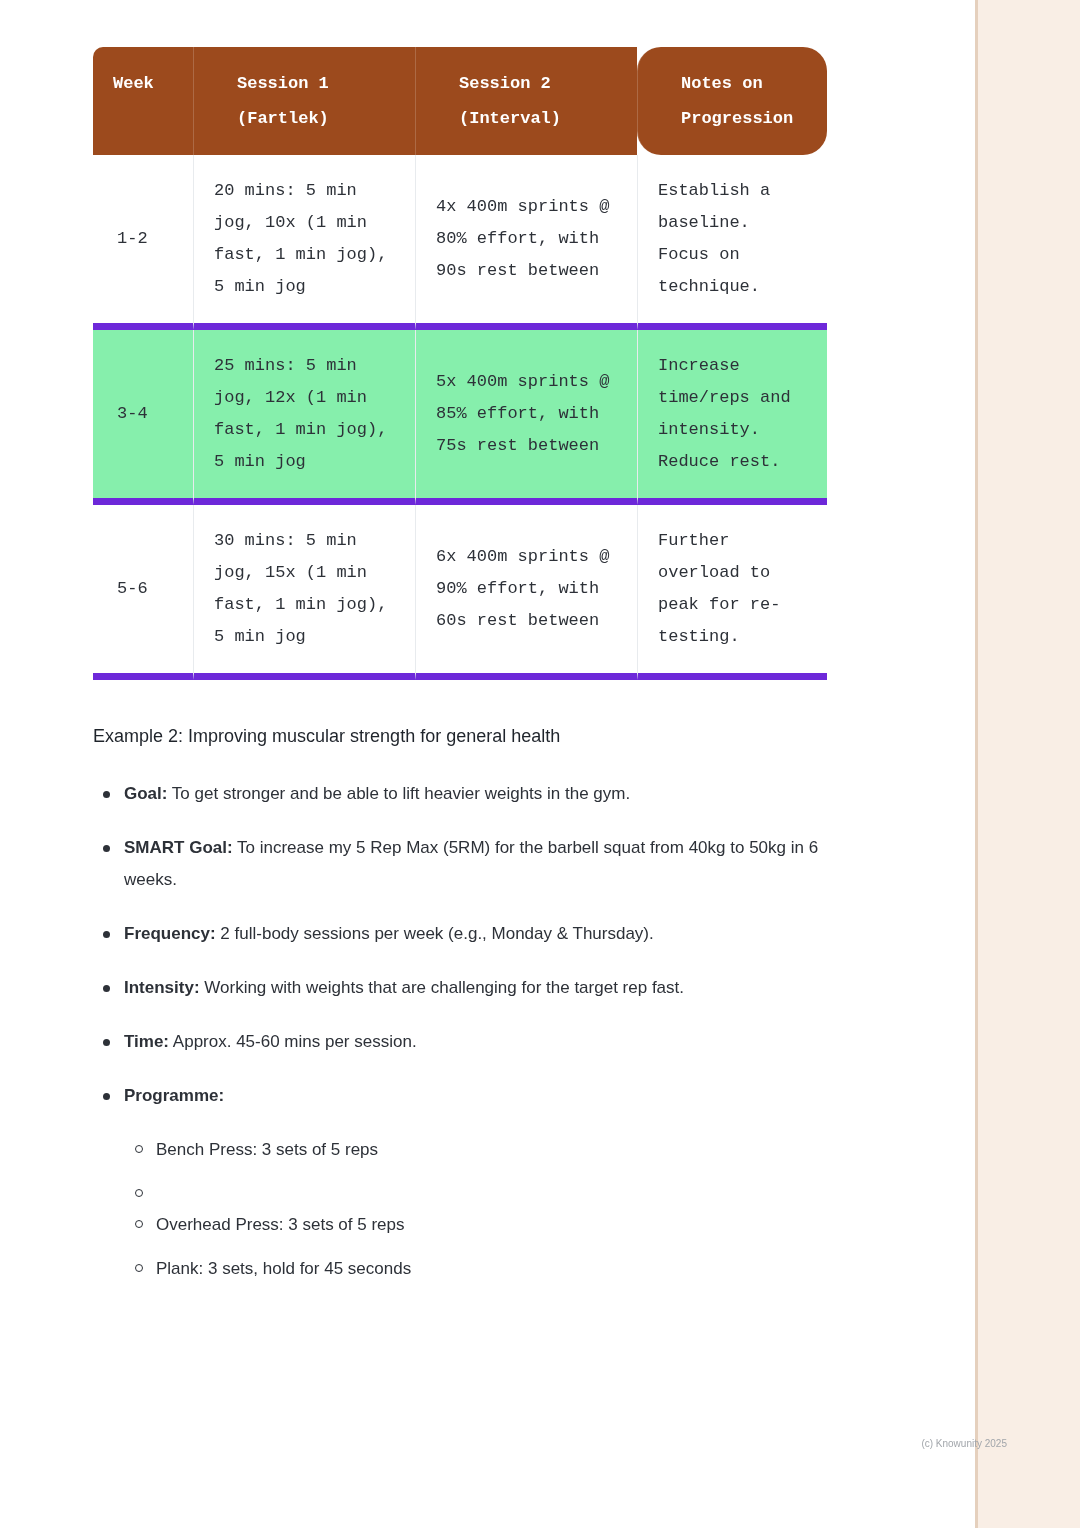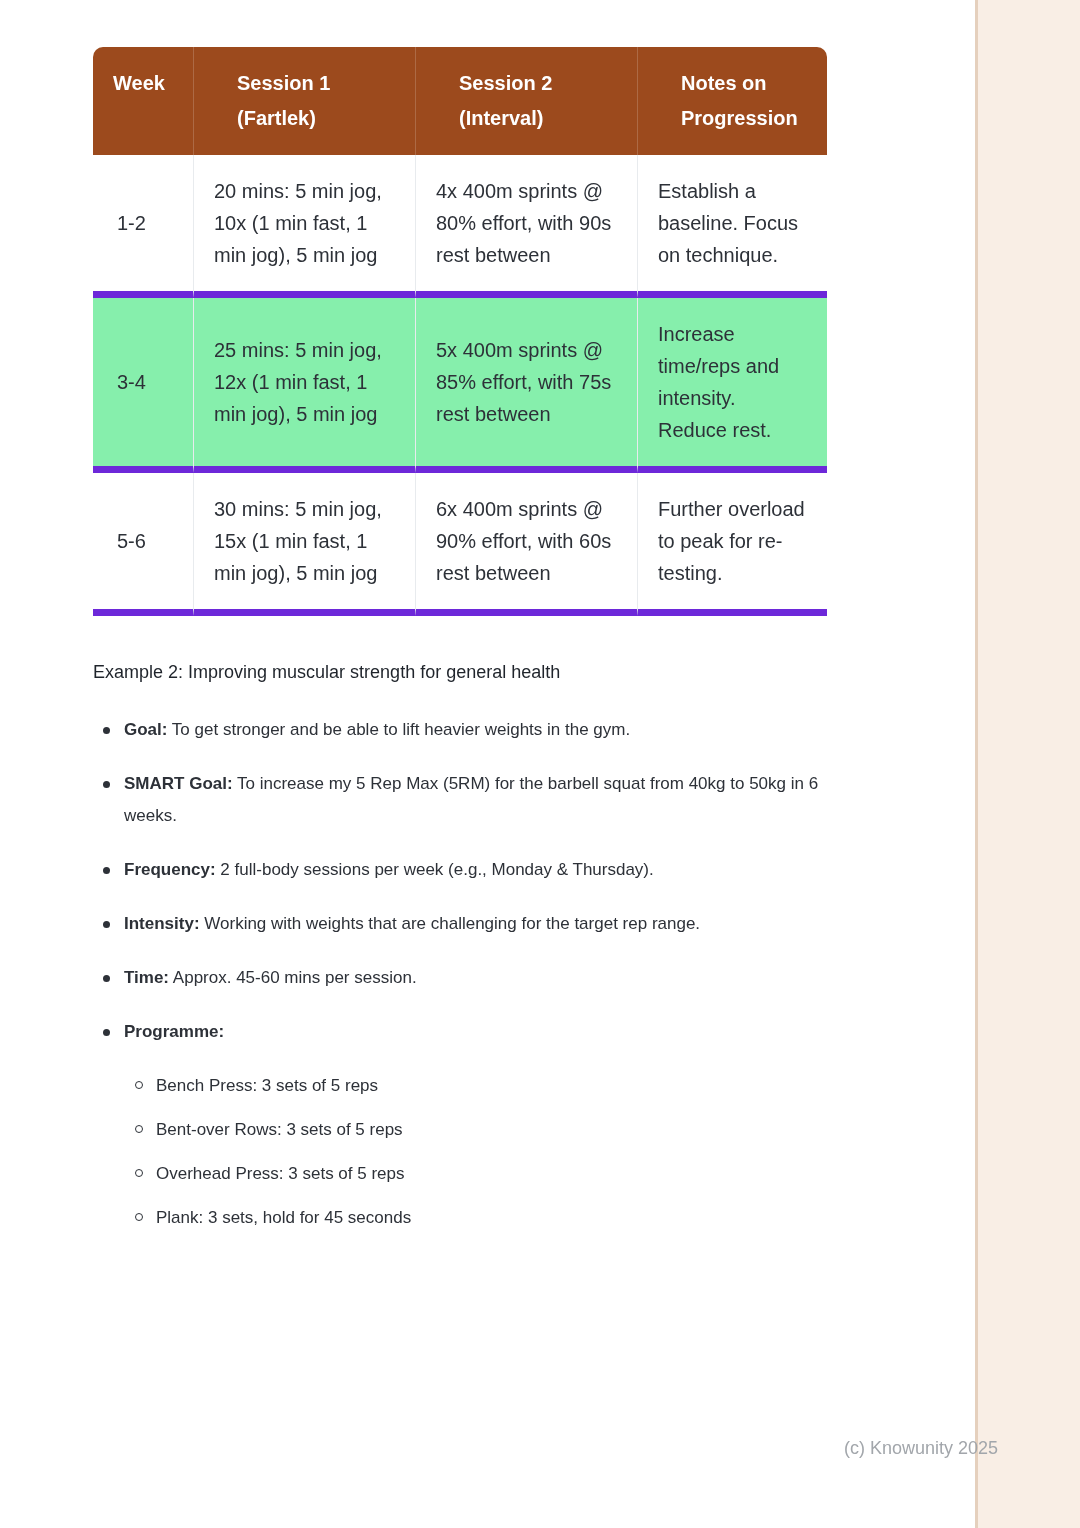--- a/index.html
+++ b/index.html
@@ -22,33 +22,33 @@
 
   .content {
     position: absolute; left: 93px; top: 47px;
     width: 734px; z-index: 2;
   }
 
   
   table.plan-table {
     width: 734px;
     border-collapse: separate; border-spacing: 0;
-    font-size: 20px; line-height: 32px;
+    font-size: 17px; line-height: 32px; font-family: Liberation Mono, monospace;
   }
   .plan-table th {
     background: #9c4a1d; color: #ffffff;
     font-weight: 600; text-align: left;
     padding: 19px 20px;
     line-height: 35px;
     vertical-align: top;
     white-space: pre-line;
   }
   .plan-table th + th { border-left: 1px solid rgba(255,255,255,0.18); padding-left: 43px; }
   .plan-table th:first-child { border-top-left-radius: 10px; }
-  .plan-table th:last-child  { border-top-right-radius: 10px; }
+  .plan-table th:last-child  { border-top-right-radius: 10px; border-radius: 24px; }
   .plan-table td {
     padding: 20px;
     vertical-align: middle;
     border-bottom: 7px solid #6d28d9;
     background: #ffffff;
   }
   .plan-table td + td { border-left: 1px solid #e8ebee; }
   .plan-table tr.alt td { background: #86efac; }
   .plan-table td.week { padding-left: 24px; }
 
@@ -80,22 +80,22 @@
     font-size: 17px; line-height: 32px;
   }
   .sub-bullet .ring {
     flex: 0 0 auto;
     width: 8px; height: 8px; border-radius: 50%;
     border: 1.5px solid #2d3138; background: transparent;
     margin: 11px 13px 0 0;
   }
 
   .footer {
-    position: absolute; top: 1438px; right: 82px;
-    font-size: 18px; color: #a2a6ab;
+    position: absolute; top: 1438px; right: 73px;
+    font-size: 10px; color: #a2a6ab;
     z-index: 3;
   }
 </style>
 </head>
 <body>
 
 <div class="edge-strip"></div>
 
 <div class="content">
 
@@ -153,41 +153,40 @@
     </div>
 
 
     <div class="bullet">
       <span class="dot"></span>
       <p class="btext"><b>Frequency:</b><span> 2 full-body sessions per week (e.g., Monday &amp; Thursday).</span></p>
     </div>
 
     <div class="bullet justify">
       <span class="dot"></span>
-      <p class="btext"><b>Intensity:</b><span> Working with weights that are challenging for the target rep range.</span></p>
+      <p class="btext"><b>Intensity:</b><span> Working with weights that are challenging for the target rep fast.</span></p>
     </div>
 
     <div class="bullet">
       <span class="dot"></span>
       <p class="btext"><b>Time:</b><span> Approx. 45-60 mins per session.</span></p>
     </div>
 
     <div class="bullet">
       <span class="dot"></span>
       <p class="btext"><b>Programme:</b></p>
     </div>
 
     <div class="sub-list">
       <div class="sub-bullet">
         <span class="ring"></span>
         <p class="btext">Bench Press: 3 sets of 5 reps</p>
       </div>
       <div class="sub-bullet">
         <span class="ring"></span>
-        <p class="btext">Bent-over Rows: 3 sets of 5 reps</p>
       </div>
       <div class="sub-bullet">
         <span class="ring"></span>
         <p class="btext">Overhead Press: 3 sets of 5 reps</p>
       </div>
       <div class="sub-bullet">
         <span class="ring"></span>
         <p class="btext">Plank: 3 sets, hold for 45 seconds</p>
       </div>
     </div>

